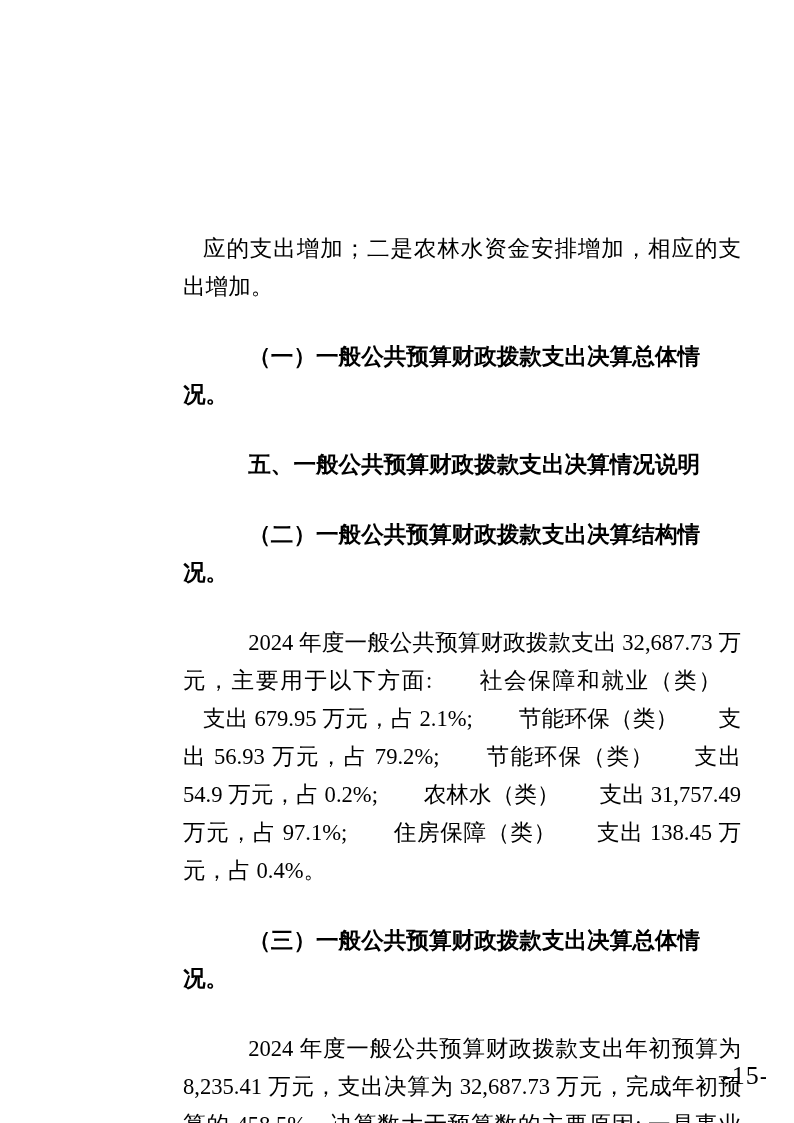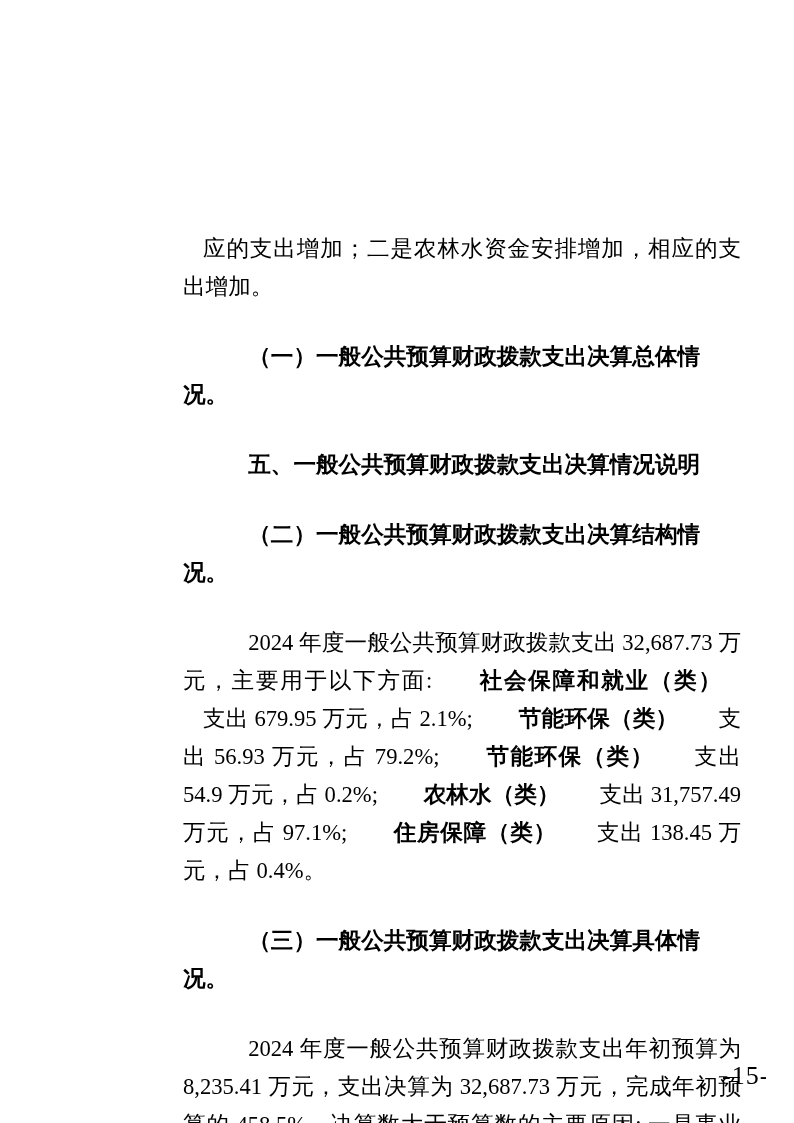--- a/index.html
+++ b/index.html
@@ -27,21 +27,21 @@
     text-indent: 2em;
   }
   .body-text p.cont { text-indent: 0; }
   .body-text p.heading {
     font-family: "Liberation Sans", "DejaVu Sans", sans-serif;
     font-weight: bold;
     text-align: left;
   }
   .body-text span.b {
     font-family: "Liberation Sans", "DejaVu Sans", sans-serif;
-    font-weight: bold;
+    font-weight: normal;
   }
   .pagenum {
     position: absolute;
     left: 654px;
     top: 993px;
     font-family: Liberation Serif, serif;
     font-size: 26px;
     letter-spacing: 1px;
     color: #000000;
   }
@@ -56,20 +56,20 @@
 
     <p class="heading"><span>（一）一般公共预算财政拨款支出决算总体情况。</span></p>
 
     <p class="heading"><span>五、一般公共预算财政拨款支出决算情况说明</span></p>
 
 
     <p class="heading"><span>（二）一般公共预算财政拨款支出决算结构情况。</span></p>
 
     <p><span>2024 年度一般公共预算财政拨款支出 32,687.73 万元，主要用于以下方面: </span><span class="b">社会保障和就业（类）</span><span>支出 679.95 万元，占 2.1%; </span><span class="b">节能环保（类）</span><span>支出 56.93 万元，占 79.2%; </span><span class="b">节能环保（类）</span><span>支出 54.9 万元，占 0.2%; </span><span class="b">农林水（类）</span><span>支出 31,757.49 万元，占 97.1%; </span><span class="b">住房保障（类）</span><span>支出 138.45 万元，占 0.4%。</span></p>
 
-    <p class="heading"><span>（三）一般公共预算财政拨款支出决算具体情况。</span></p>
+    <p class="heading"><span>（三）一般公共预算财政拨款支出决算总体情况。</span></p>
 
     <p><span>2024 年度一般公共预算财政拨款支出年初预算为 8,235.41 万元，支出决算为 32,687.73 万元，完成年初预算的 458.5%。决算数大于预算数的主要原因: 一是事业单位离退休支出增加; 二是中央追加农业生产社会化服务资金、防灾救灾资金、农业生产发展资金、森林管护资金、耕地地力保护补贴资金、高标准农田建设资金和巩固脱贫攻坚成果衔接乡村振兴资金等预算资金；三是省本级追加科技转化与推广资金、省级高标准农田建设资金、省</span></p>
 
   </div>
 
   <div class="pagenum">-15-</div>
 </div>
 
 </body></html>

